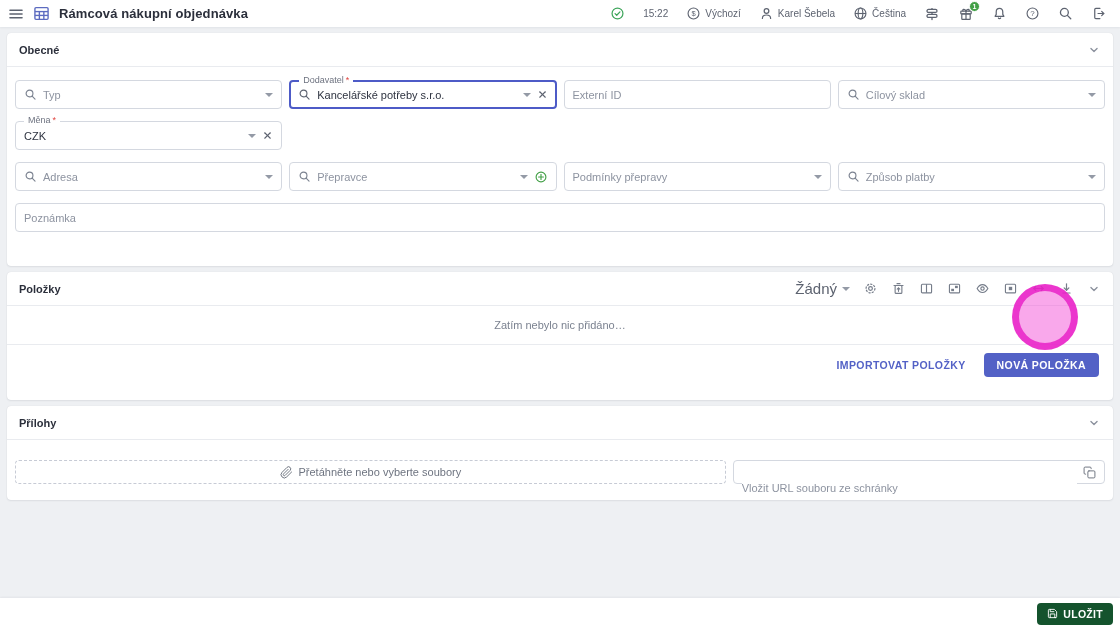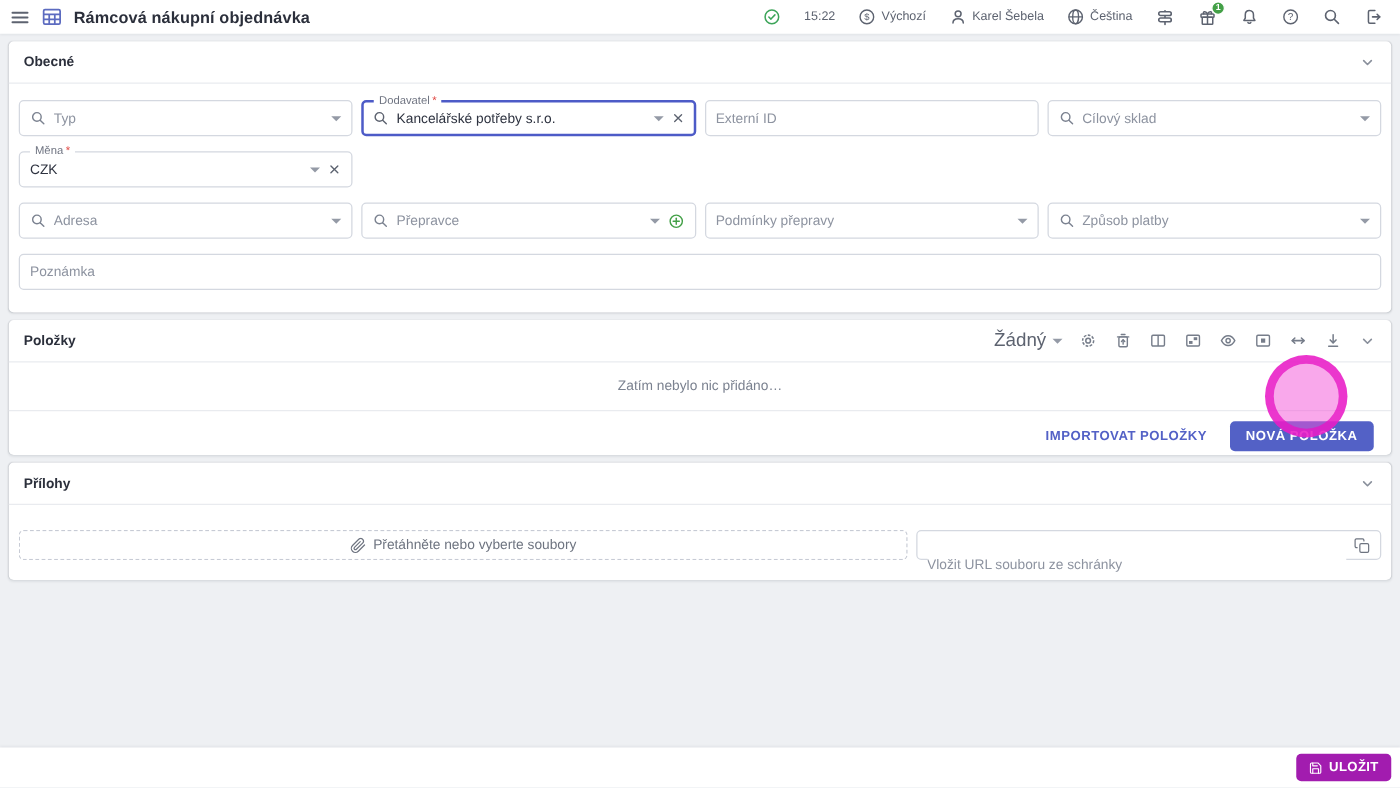--- a/index.html
+++ b/index.html
@@ -38,21 +38,21 @@
   }
   .card-head {
     display:flex; align-items:center; justify-content:space-between;
     padding:10px 12px 9px 12px;
   }
   .card-title { font-size:11px; font-weight:700; color:#2b2f3b; }
   .divider { height:1px; background:#e9ebef; }
   
   .fields { padding:13px 8px 18px 8px; }
   .frow { display:flex; gap:7px; margin-bottom:12px; }
-  .frow:last-child { margin-bottom:0; }
+  .frow:last-child { margin-bottom:16px; }
   .fld {
     position:relative; flex:1; height:29px; background:#fff;
     border:1px solid #d4d8e0; border-radius:4px;
     display:flex; align-items:center; gap:6px; padding:0 8px; min-width:0;
   }
   .fld.quarter { flex:0 0 auto; width:calc(25% - 5.25px); }
   .fld.focused { border:2px solid #4d5bc7; padding:0 7px; }
   .fld input {
     border:0; outline:0; flex:1; min-width:0; font-size:11px;
     font-family:"Liberation Sans", sans-serif; color:#2e3340; background:transparent;
@@ -66,21 +66,21 @@
   .caret {
     width:0; height:0; flex:0 0 auto;
     border-left:4px solid transparent; border-right:4px solid transparent;
     border-top:4.5px solid #949aa6; cursor:pointer;
   }
   .ficon { flex:0 0 auto; display:flex; cursor:pointer; }
   
   .tools { display:flex; align-items:center; gap:13px; color:#767d8a; }
   .groupby { display:flex; align-items:center; gap:5px; font-size:15px; color:#5d6370; cursor:pointer; }
   .empty { text-align:center; padding:13px 0; font-size:11px; color:#7b8290; }
-  .actions { display:flex; justify-content:flex-end; align-items:center; gap:14px; padding:8px 14px 3px; }
+  .actions { display:flex; justify-content:flex-end; align-items:center; gap:14px; padding:8px 14px 23px; }
   .btn-text {
     background:none; border:0; color:#5361c6; font-weight:700; font-size:10.5px;
     letter-spacing:.4px; cursor:pointer; font-family:"Liberation Sans",sans-serif; padding:5px 4px;
   }
   .btn-primary {
     background:#5361c6; border:0; color:#fff; font-weight:700; font-size:10.5px;
     letter-spacing:.4px; cursor:pointer; font-family:"Liberation Sans",sans-serif;
     padding:6px 13px; border-radius:4px;
   }
   
@@ -99,21 +99,21 @@
     font-family:"Liberation Sans",sans-serif; color:#2e3340;margin-top:32px;
   }
   .urlbox input::placeholder { color:#8d93a0; opacity:1; }
   
   .footer {
     position:absolute; left:0; right:0; bottom:0; height:32px; background:#fff;
     display:flex; align-items:center; justify-content:flex-end; padding:0 7px;
     box-shadow:0 -1px 2px rgba(20,25,45,.05);
   }
   .btn-save {
-    background:#a21caf; border:0; color:#fff; display:flex; align-items:center; gap:5px;
+    background:#14532d; border:0; color:#fff; display:flex; gap:5px;
     font-weight:700; font-size:10.5px; letter-spacing:.3px; cursor:pointer;
     font-family:"Liberation Sans",sans-serif; padding:5px 10px; border-radius:4px;
   }
   
   .click-highlight {
     position:absolute; left:1012px; top:284px; width:66px; height:66px;
     border-radius:50%; background:rgba(243,82,216,.50);
     border:7px solid rgba(231,22,196,.78); z-index:10; pointer-events:none;
   }
 </style>

